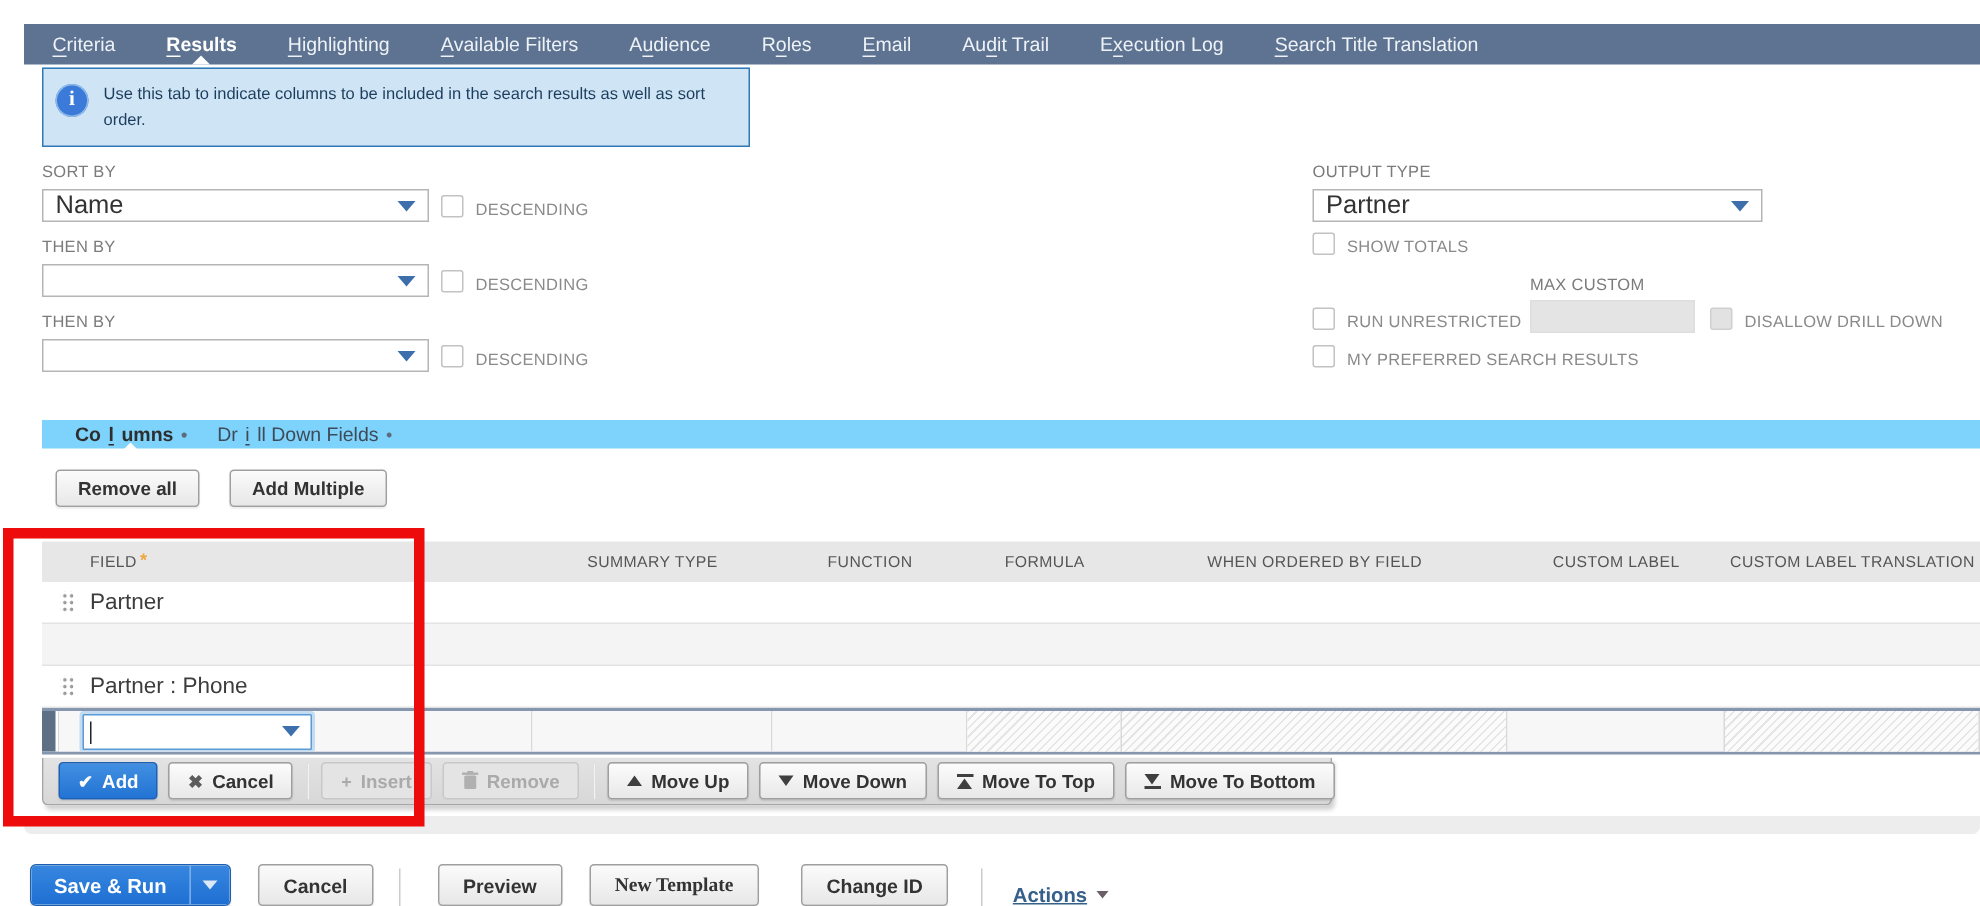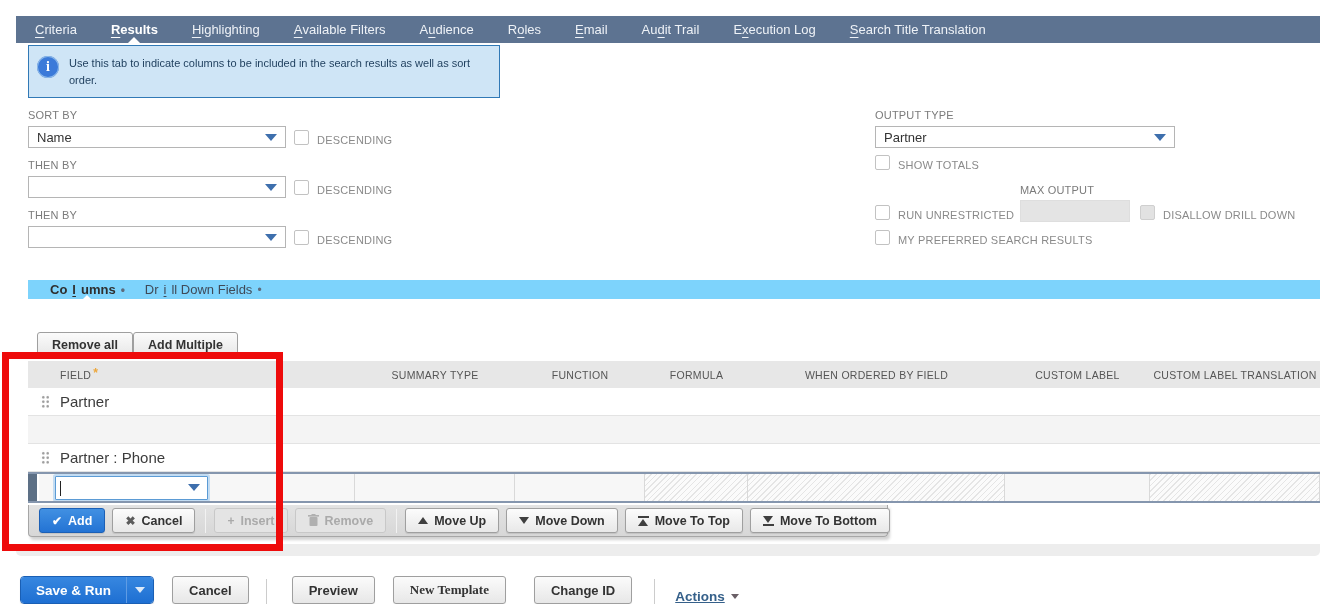--- a/index.html
+++ b/index.html
@@ -24,21 +24,21 @@
               padding:7px 12px 8px 8px; }
   .info-icon { width:22px; height:22px; flex:0 0 22px; border-radius:50%; background:#3b7ad9;
                color:#fff; display:flex; align-items:center; justify-content:center;
                font-size:14px; font-weight:bold; font-family:"Liberation Serif",serif;
                box-shadow:inset 0 0 0 1px #8db9e8; margin-top:3px; }
   #info-box .info-text { font-size:11px; color:#1d3d5c; line-height:1.55; padding-top:2px; }
 
   
   .fld-label { position:absolute; font-size:11px; color:#7b7b7b; letter-spacing:.2px; }
   .dropdown { position:absolute; height:22px; background:#fff; border:1px solid #b5b5b5;
-              display:flex; align-items:center; padding:0 8px; font-size:13px; color:#333;
+              display:flex; align-items:center; padding:0 8px; font-size:17px; color:#333;
               justify-content:space-between; cursor:pointer; }
   .dd-arrow { width:0; height:0; border-left:6px solid transparent; border-right:6px solid transparent;
               border-top:7px solid #3e6fad; }
   .checkbox { position:absolute; width:15px; height:15px; background:#fff;
               border:1px solid #c2c2c2; border-radius:2px; cursor:pointer; }
   .checkbox.disabled { background:#e2e2e2; border-color:#cfcfcf; cursor:default; }
   .cb-label { position:absolute; font-size:11px; color:#8a8a8a; letter-spacing:.2px; }
   .text-input-disabled { position:absolute; height:22px; background:#e4e4e4; border:1px solid #dedede; }
 
   
@@ -49,21 +49,21 @@
   .subtab.active { font-weight:bold; color:#2e2e2e; }
   .subtab u { text-decoration:underline; text-underline-offset:2px; }
   .subtab-bullet { color:#5d6b7d; font-size:12px; }
   .subtab .tab-pointer { border-bottom-color:#fff; }
 
   
   .gray-btn { display:inline-flex; align-items:center; justify-content:center; height:25px;
               padding:0 14px; border:1px solid #9f9f9f; border-radius:3px;
               background:linear-gradient(#fbfbfb,#e7e7e7); font-weight:bold; font-size:12.5px;
               color:#333; cursor:pointer; box-shadow:0 1px 1px rgba(0,0,0,.07); white-space:nowrap; }
-  #list-actions { position:absolute; left:37px; top:332px; display:flex; }
+  #list-actions { position:absolute; left:37px; top:313px; display:flex; gap:20px; }
 
   
   #sublist { position:absolute; left:28px; top:361px; width:1292px; }
   .w0{width:327px;} .w1{width:160px;} .w2{width:130px;} .w3{width:103px;}
   .w4{width:257px;} .w5{width:145px;} .w6{width:170px;}
   #thead { display:flex; height:27px; background:#e7e7e7; align-items:center; }
   .th { display:flex; align-items:center; justify-content:center; font-size:10.5px;
         color:#555; letter-spacing:.3px; height:100%; flex-shrink:0; overflow:hidden; white-space:nowrap; }
   .th.w0 { justify-content:flex-start; padding-left:32px; }
   .req { color:#eda73c; font-weight:bold; font-size:12px; margin-left:2px; margin-top:-4px; }
@@ -180,21 +180,21 @@
   <div class="cb-label" style="left:317px; top:234px;">DESCENDING</div>
 
   <div class="fld-label" style="left:875px; top:109px;">OUTPUT TYPE</div>
   <div class="dropdown" style="left:875px; top:126px; width:300px;">
     <span>Partner</span>
     <span class="dd-arrow"></span>
   </div>
   <div class="checkbox" style="left:875px; top:155px;"></div>
   <div class="cb-label" style="left:898px; top:159px;">SHOW TOTALS</div>
 
-  <div class="fld-label" style="left:1020px; top:184px;">MAX OUTPUT</div>
+  <div class="fld-label" style="left:1020px; top:184px;">MAX CUSTOM</div>
   <div class="checkbox" style="left:875px; top:205px;"></div>
   <div class="cb-label" style="left:898px; top:209px;">RUN UNRESTRICTED</div>
   <div class="text-input-disabled" style="left:1020px; top:200px; width:110px;"></div>
   <div class="checkbox disabled" style="left:1140px; top:205px;"></div>
   <div class="cb-label" style="left:1163px; top:209px;">DISALLOW DRILL DOWN</div>
 
   <div class="checkbox" style="left:875px; top:230px;"></div>
   <div class="cb-label" style="left:898px; top:234px;">MY PREFERRED SEARCH RESULTS</div>
 
   <div id="subtab-bar">

